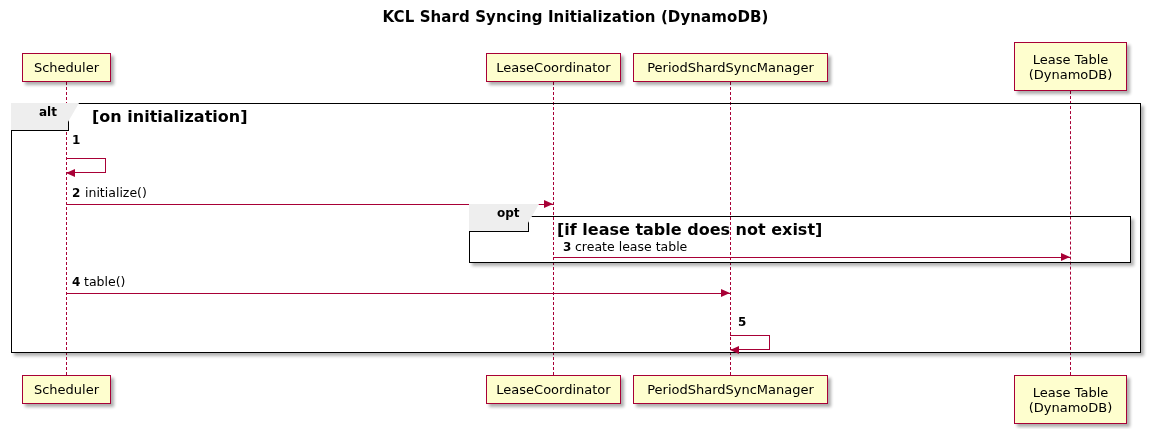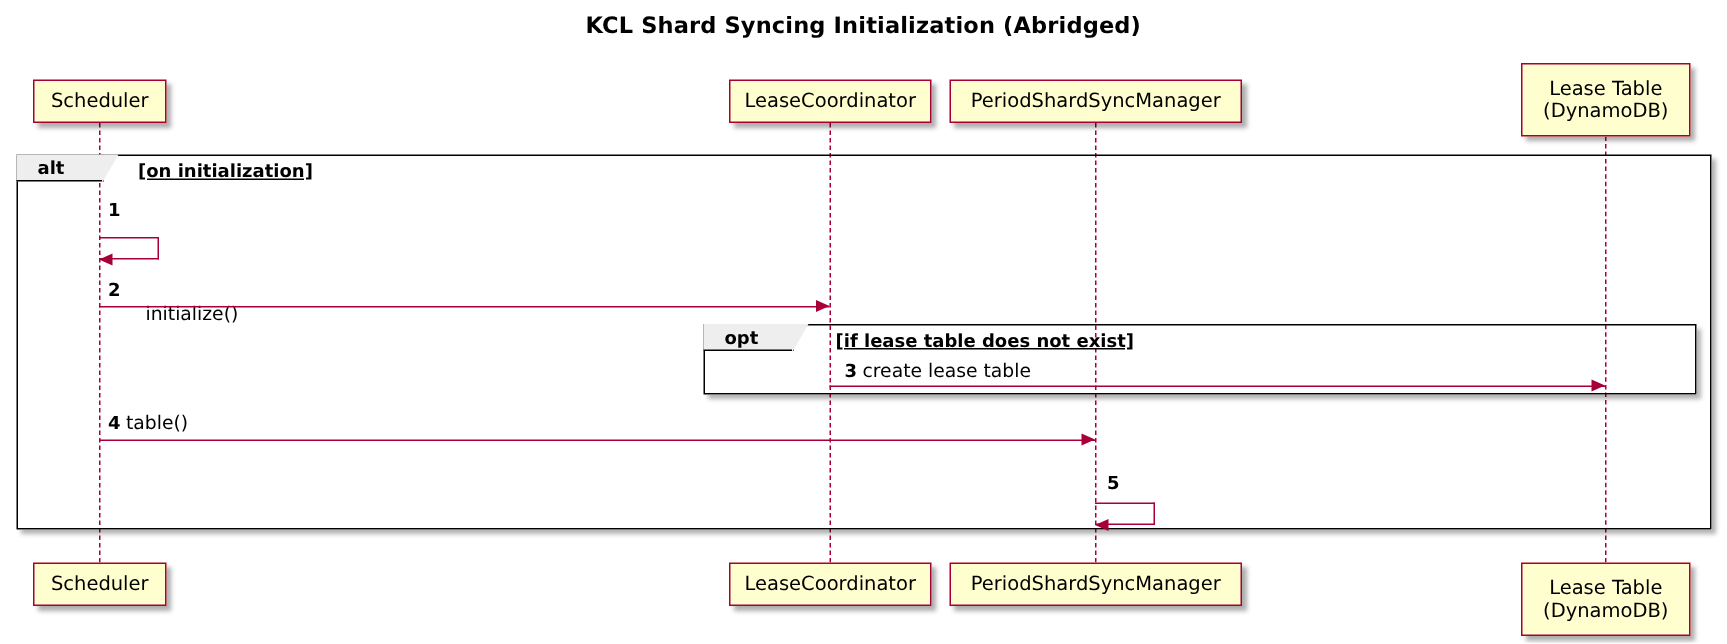--- a/index.html
+++ b/index.html
@@ -60,41 +60,40 @@
   }
   .frame-label {
     position: absolute;
     box-sizing: border-box;
     background: #EEEEEE;
     border-right: 1.5px solid #000000;
     border-bottom: 1.5px solid #000000;
     font-size: 12px;
     font-weight: bold;
     color: #000000;
-    padding: 2px 8px 2px 14px;
-    height: 18px;
+    padding: 2px 8px 2px 28px;
+    height: 28px;
     line-height: 15px;
   }
   .frame-label::after {
     content: "";
     position: absolute;
     right: -11px;
     top: 0;
     width: 0;
     height: 0;
     border-left: 11px solid #EEEEEE;
     border-bottom: 19px solid transparent;
   }
   .frame-guard {
     position: absolute;
-    font-size: 12px;
-    font-weight: bold;
-    color: #000000;
-    white-space: nowrap;
-    text-decoration: underline;
+    font-size: 16px;
+    font-weight: bold;
+    color: #000000;
+    white-space: nowrap;
   }
   
   .msg-line {
     position: absolute;
     height: 0;
     border-top: 1.5px solid #A80036;
   }
   .arrow-right {
     position: absolute;
     width: 0; height: 0;
@@ -130,21 +129,21 @@
     white-space: nowrap;
     line-height: 14px;
   }
   .msg-text span { display: block; }
 </style>
 </head>
 <body>
 
 <div id="canvas">
 
-  <div class="diagram-title">KCL Shard Syncing Initialization (Abridged)</div>
+  <div class="diagram-title">KCL Shard Syncing Initialization (DynamoDB)</div>
 
   <div class="lifeline" style="left:66px;  top:82px; height:293px;"></div>
   <div class="lifeline" style="left:553px; top:82px; height:293px;"></div>
   <div class="lifeline" style="left:730px; top:82px; height:293px;"></div>
   <div class="lifeline" style="left:1070px;top:91px; height:284px;"></div>
 
   <div class="participant" style="left:22px; top:53px; width:89px; height:29px;">
     <span>Scheduler</span>
   </div>
   <div class="participant" style="left:486px; top:53px; width:135px; height:29px;">
@@ -160,28 +159,28 @@
 
   <div class="frame" style="left:11px; top:103px; width:1130px; height:250px;"></div>
   <div class="frame-label" style="left:11px; top:103px; width:58px;">alt</div>
   <div class="frame-guard" style="left:92px; top:107px;">[on initialization]</div>
 
   <div class="msg-num" style="left:72px; top:133px;">1</div>
   <div class="self-call" style="left:66px; top:158px; width:40px; height:15px;"></div>
   <div class="arrow-left" style="left:66px; top:168.5px;"></div>
 
   <div class="msg-num" style="left:72px; top:186px;">2</div>
-  <div class="msg-text" style="left:85px; top:202px;margin-left:12px;">
+  <div class="msg-text" style="left:85px; top:186px;">
     <span>initialize()</span>
   </div>
   <div class="msg-line" style="left:66px; top:204px; width:487px;"></div>
   <div class="arrow-right" style="left:544px; top:199.5px;"></div>
 
   <div class="frame" style="left:469px; top:216px; width:662px; height:47px;"></div>
-  <div class="frame-label" style="left:469px; top:216px; width:60px;">opt</div>
+  <div class="frame-label" style="left:469px; top:204px; width:60px;">opt</div>
   <div class="frame-guard" style="left:557px; top:220px;">[if lease table does not exist]</div>
 
   <div class="msg-num" style="left:563px; top:240px;">3</div>
   <div class="msg-text" style="left:575px; top:240px;">
     <span>create lease table</span>
   </div>
   <div class="msg-line" style="left:553px; top:257px; width:517px;"></div>
   <div class="arrow-right" style="left:1061px; top:252.5px;"></div>
 
   <div class="msg-num" style="left:72px; top:275px;">4</div>

